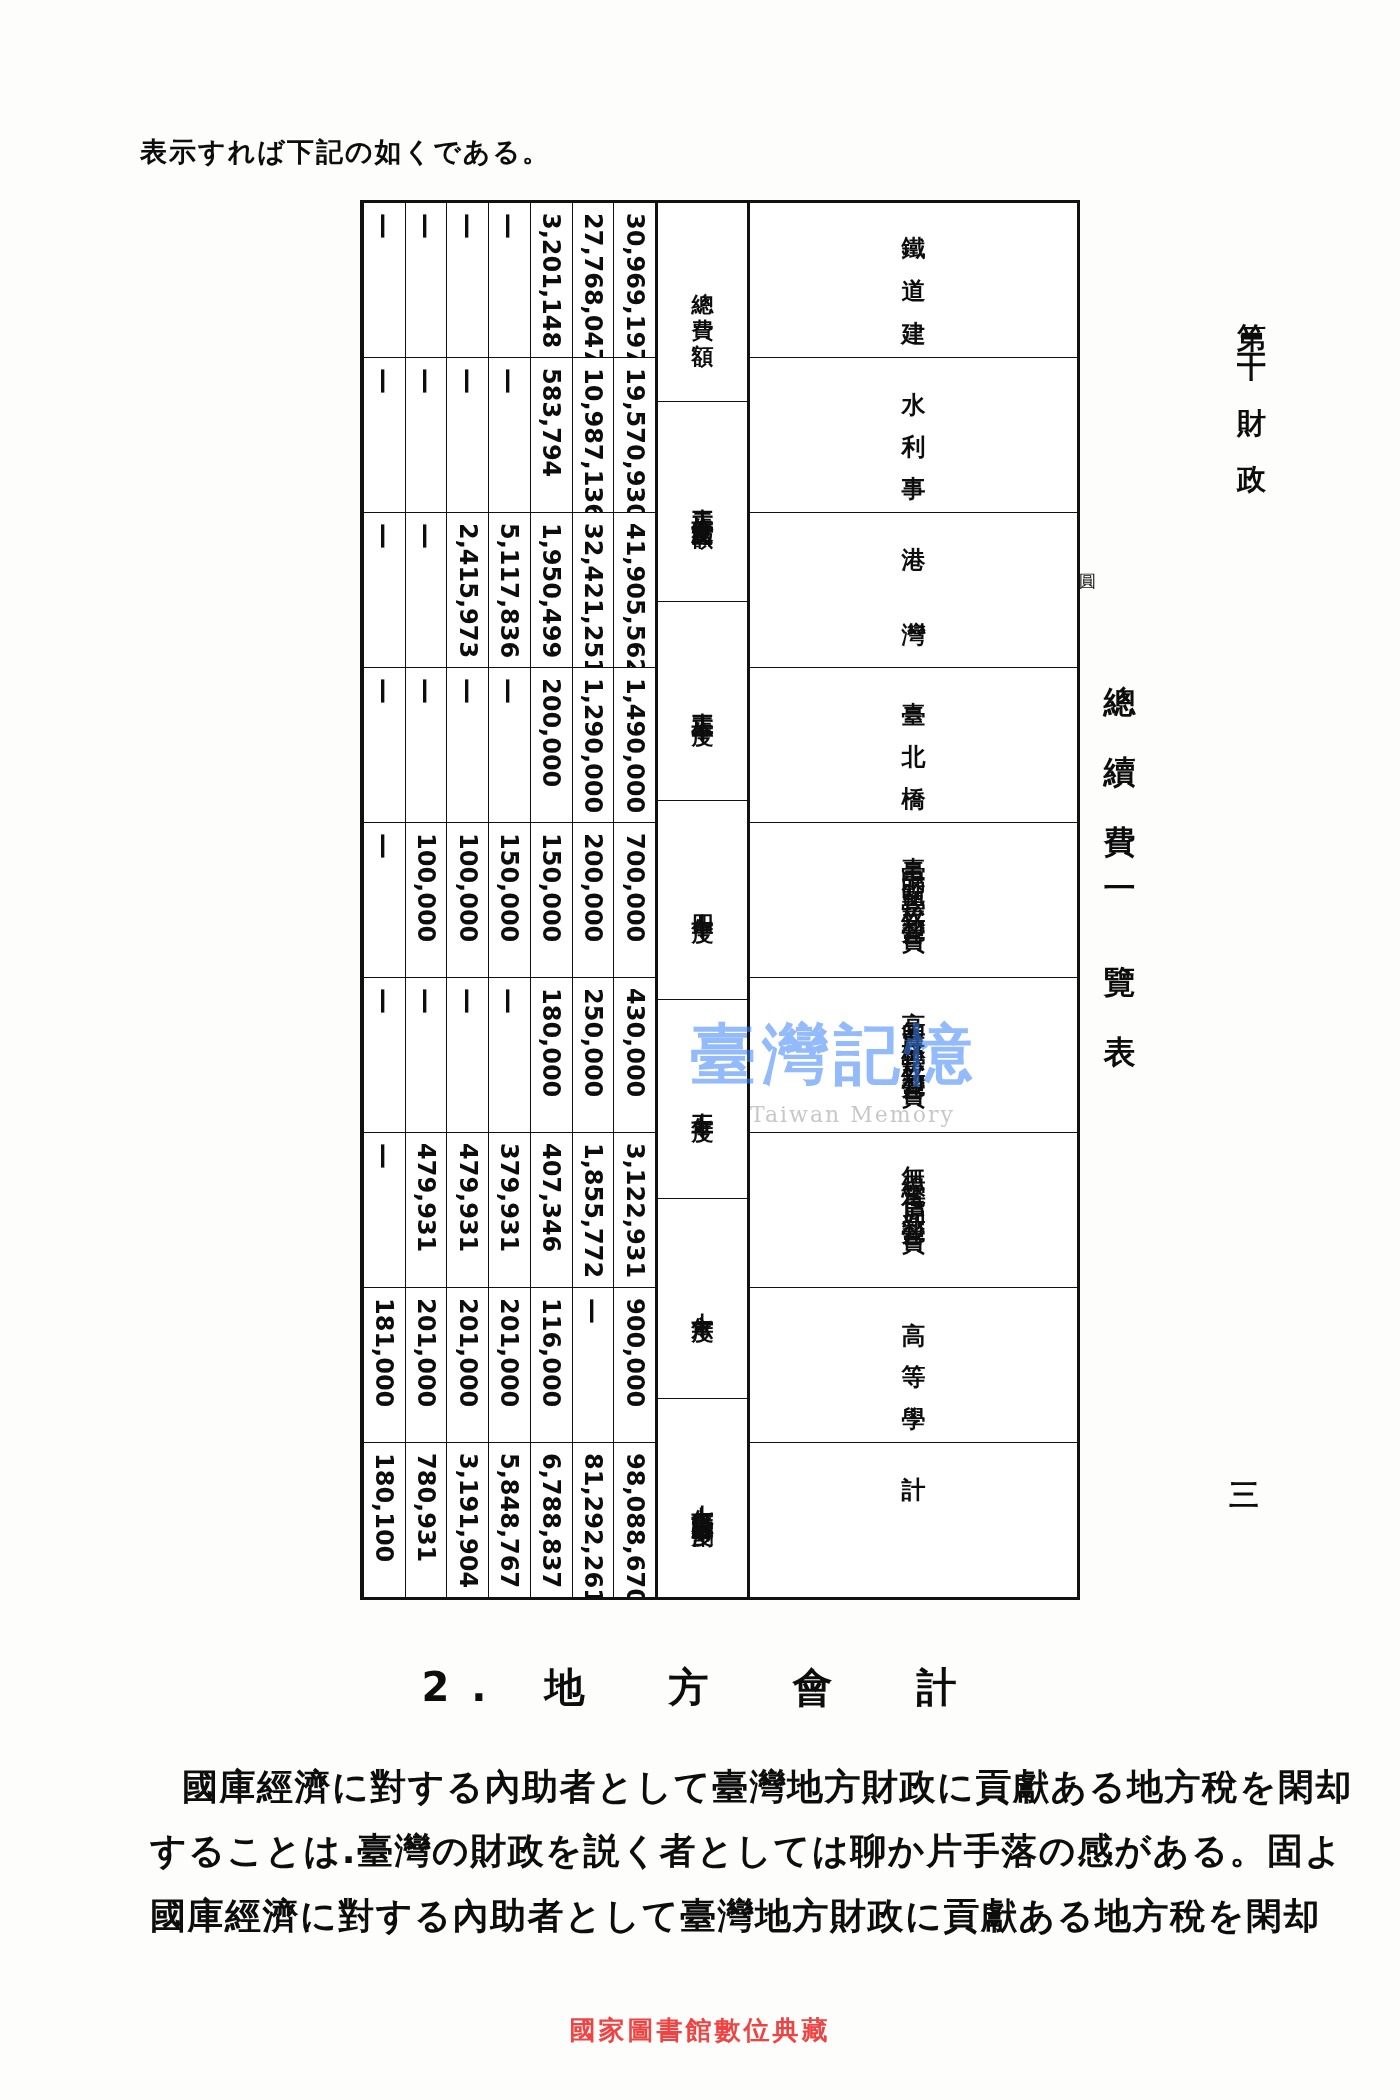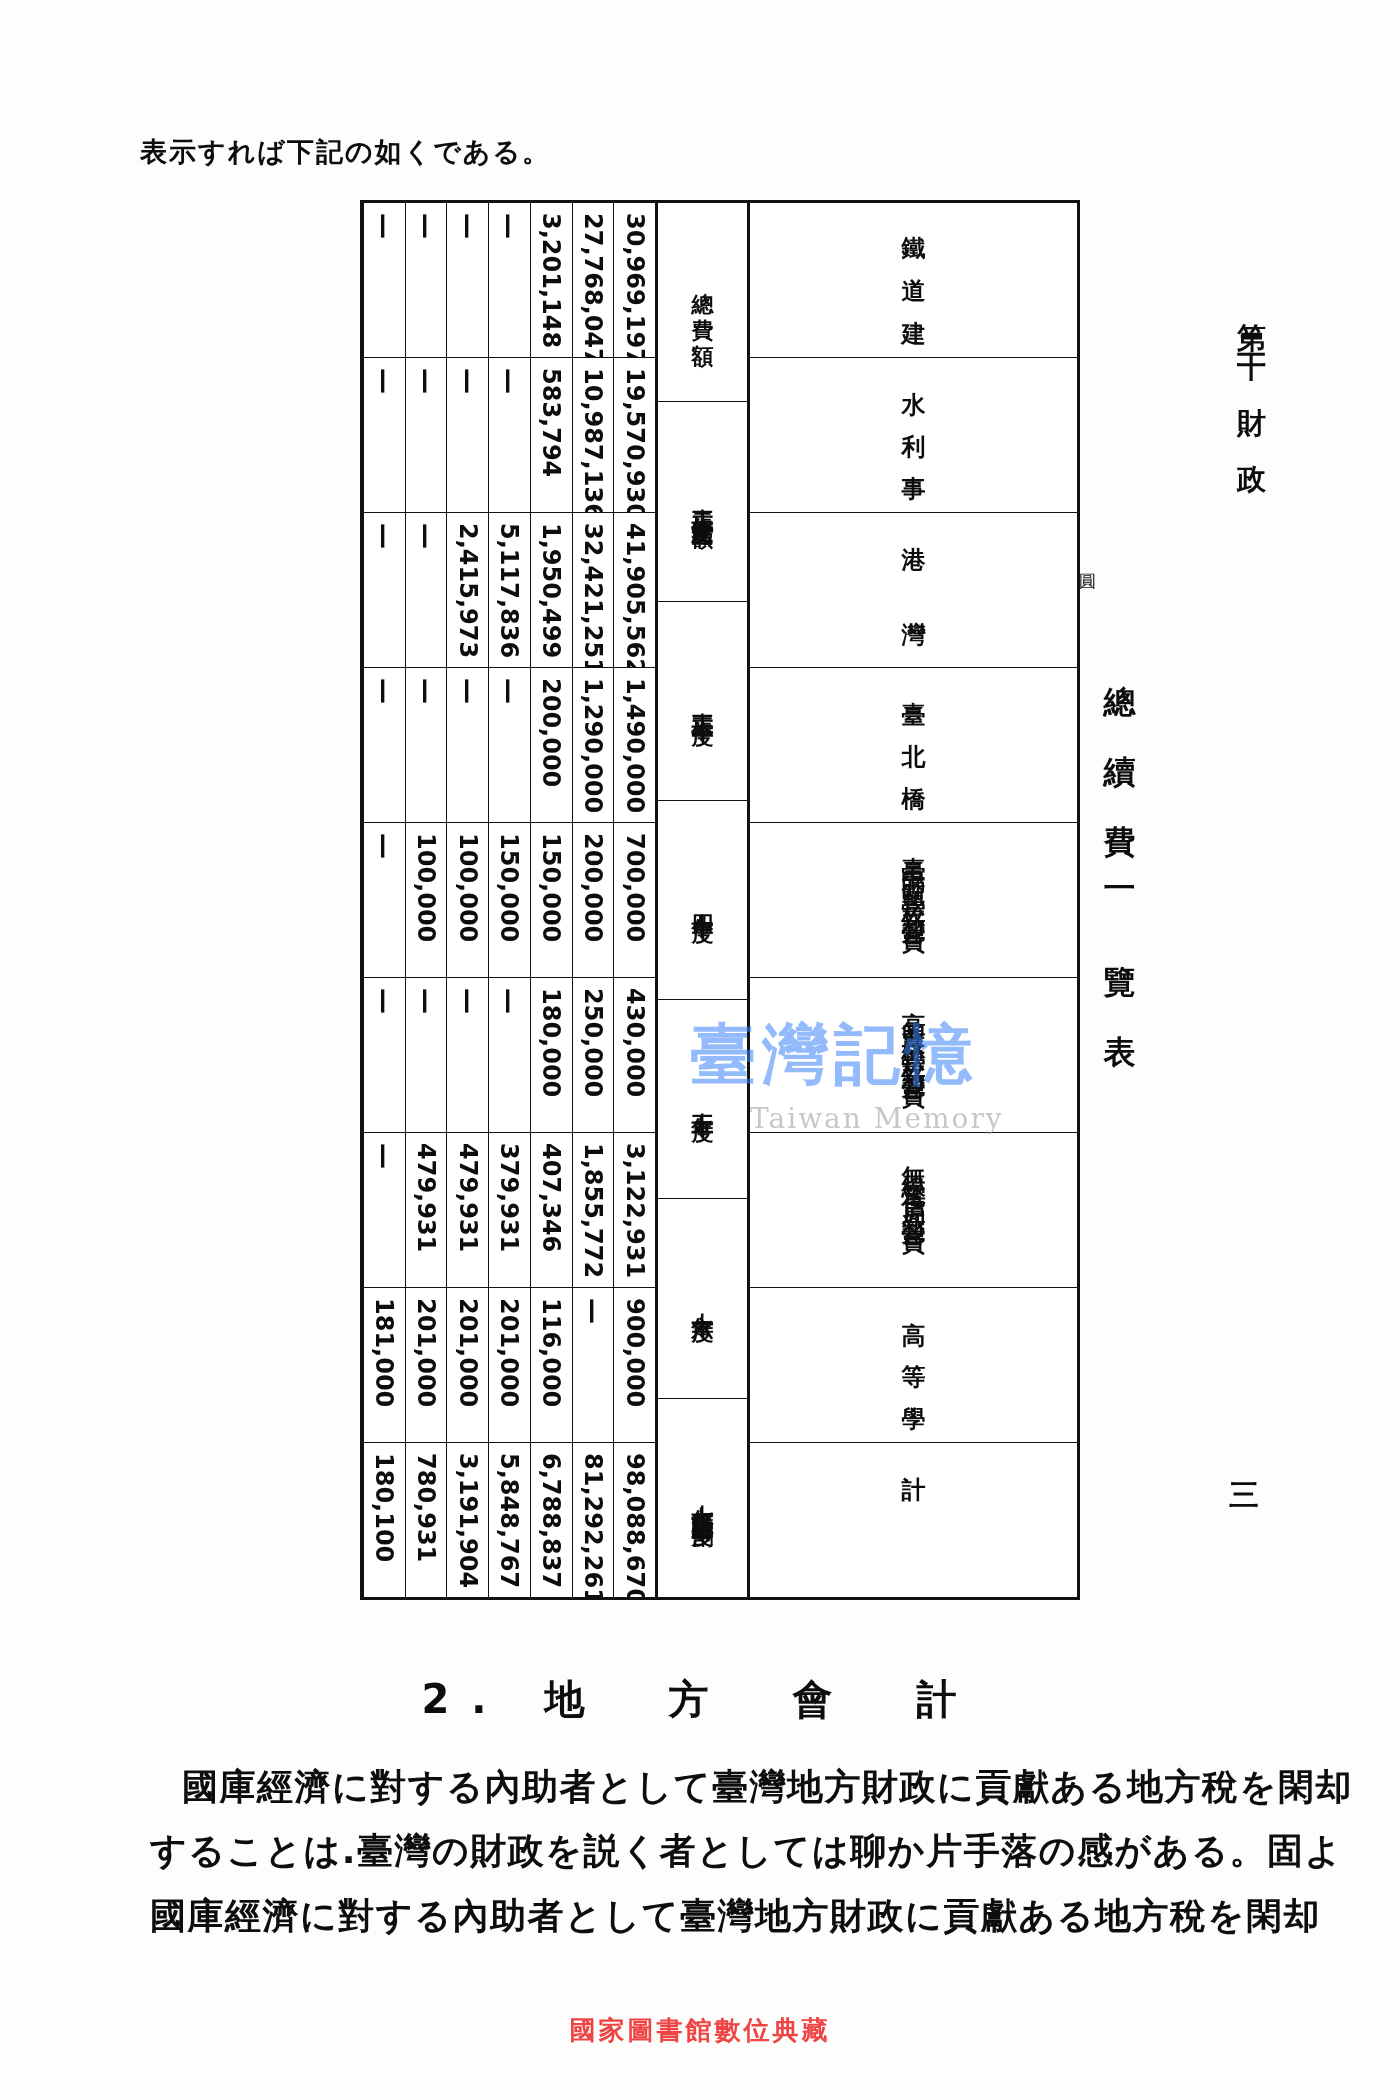--- a/index.html
+++ b/index.html
@@ -174,21 +174,20 @@
   
   .section-heading {
     position: absolute;
     left: 0;
     right: 0;
     top: 1660px;
     text-align: center;
     font-size: 40px;
     letter-spacing: 22px;
     font-weight: 700;
-    margin-top: 12px;
   }
 
   
   .body-text {
     position: absolute;
     left: 150px;
     right: 150px;
     top: 1758px;
     font-size: 36px;
     line-height: 1.62;
@@ -222,21 +221,21 @@
     opacity: .55;
   }
   .watermark .wm-main {
     font-size: 66px;
     color: #3b82f6;
     letter-spacing: 6px;
     font-weight: 700;
     font-family: Liberation Mono, monospace;
   }
   .watermark .wm-sub {
-    font-size: 28px;
+    font-size: 22px;
     color: #9a9a9a;
     letter-spacing: 2px;
     margin-top: 2px;
     margin-left: 60px;
     font-family: "DejaVu Serif", serif;
   }
 </style>
 </head>
 <body>
 

